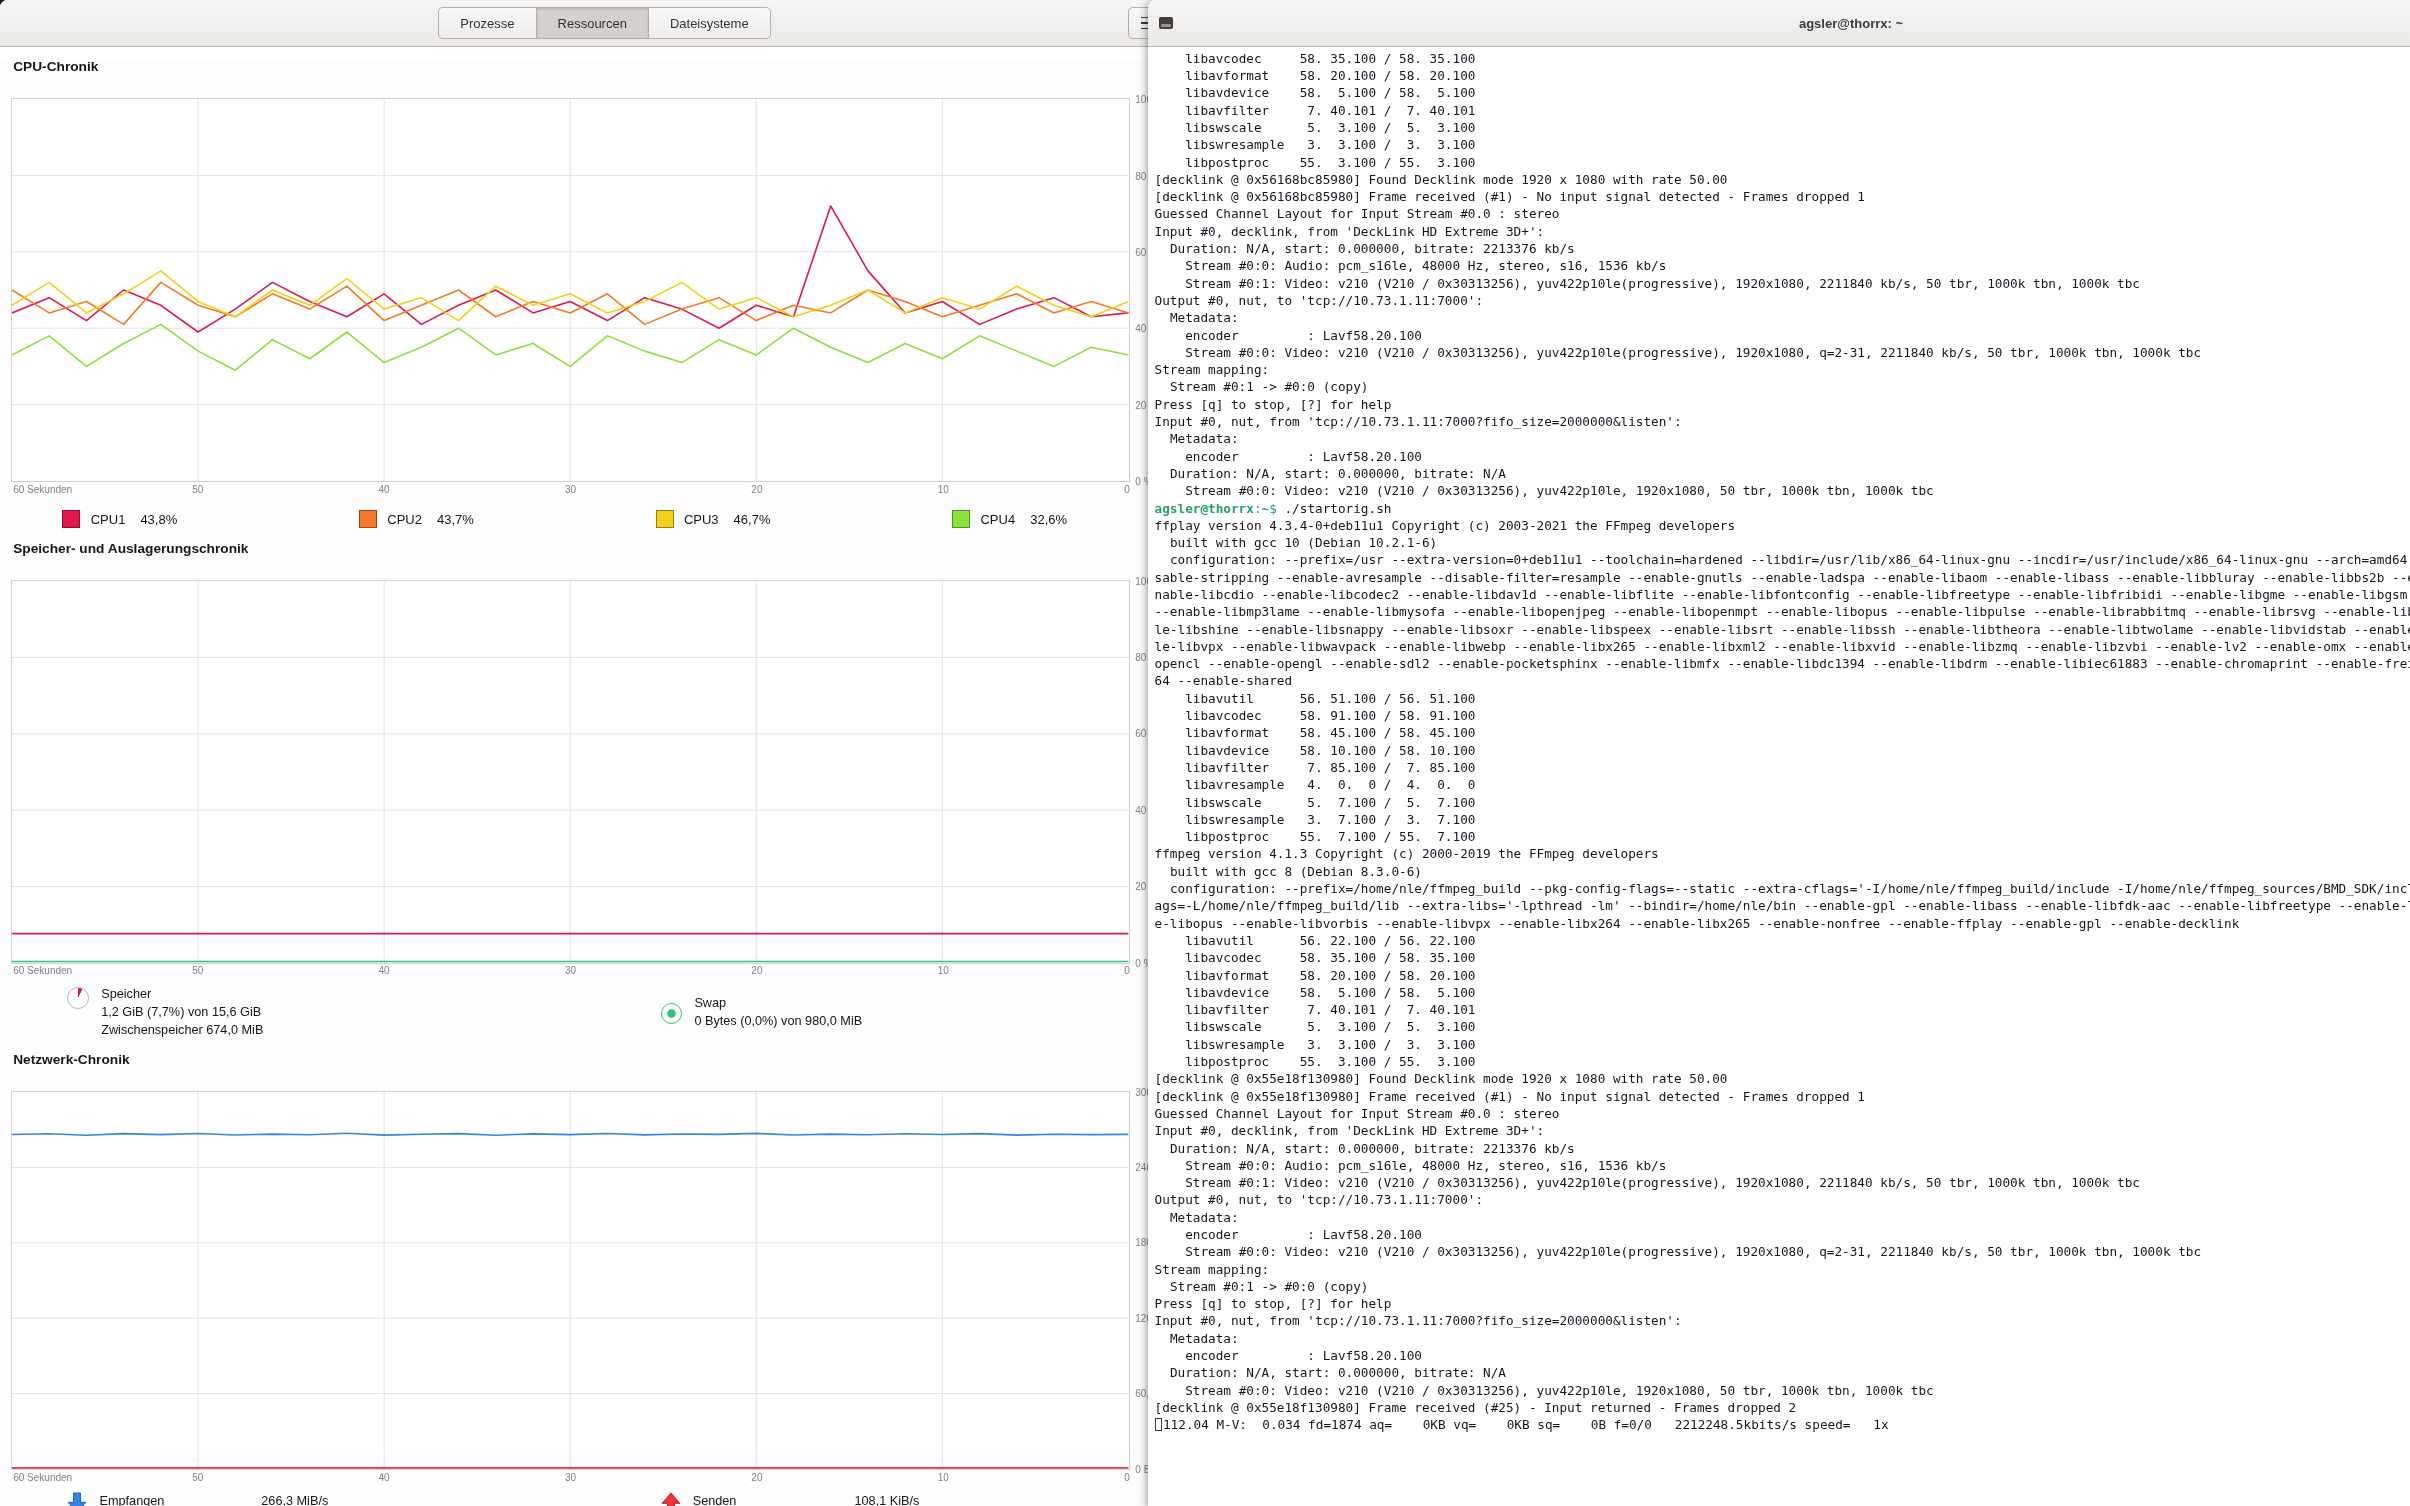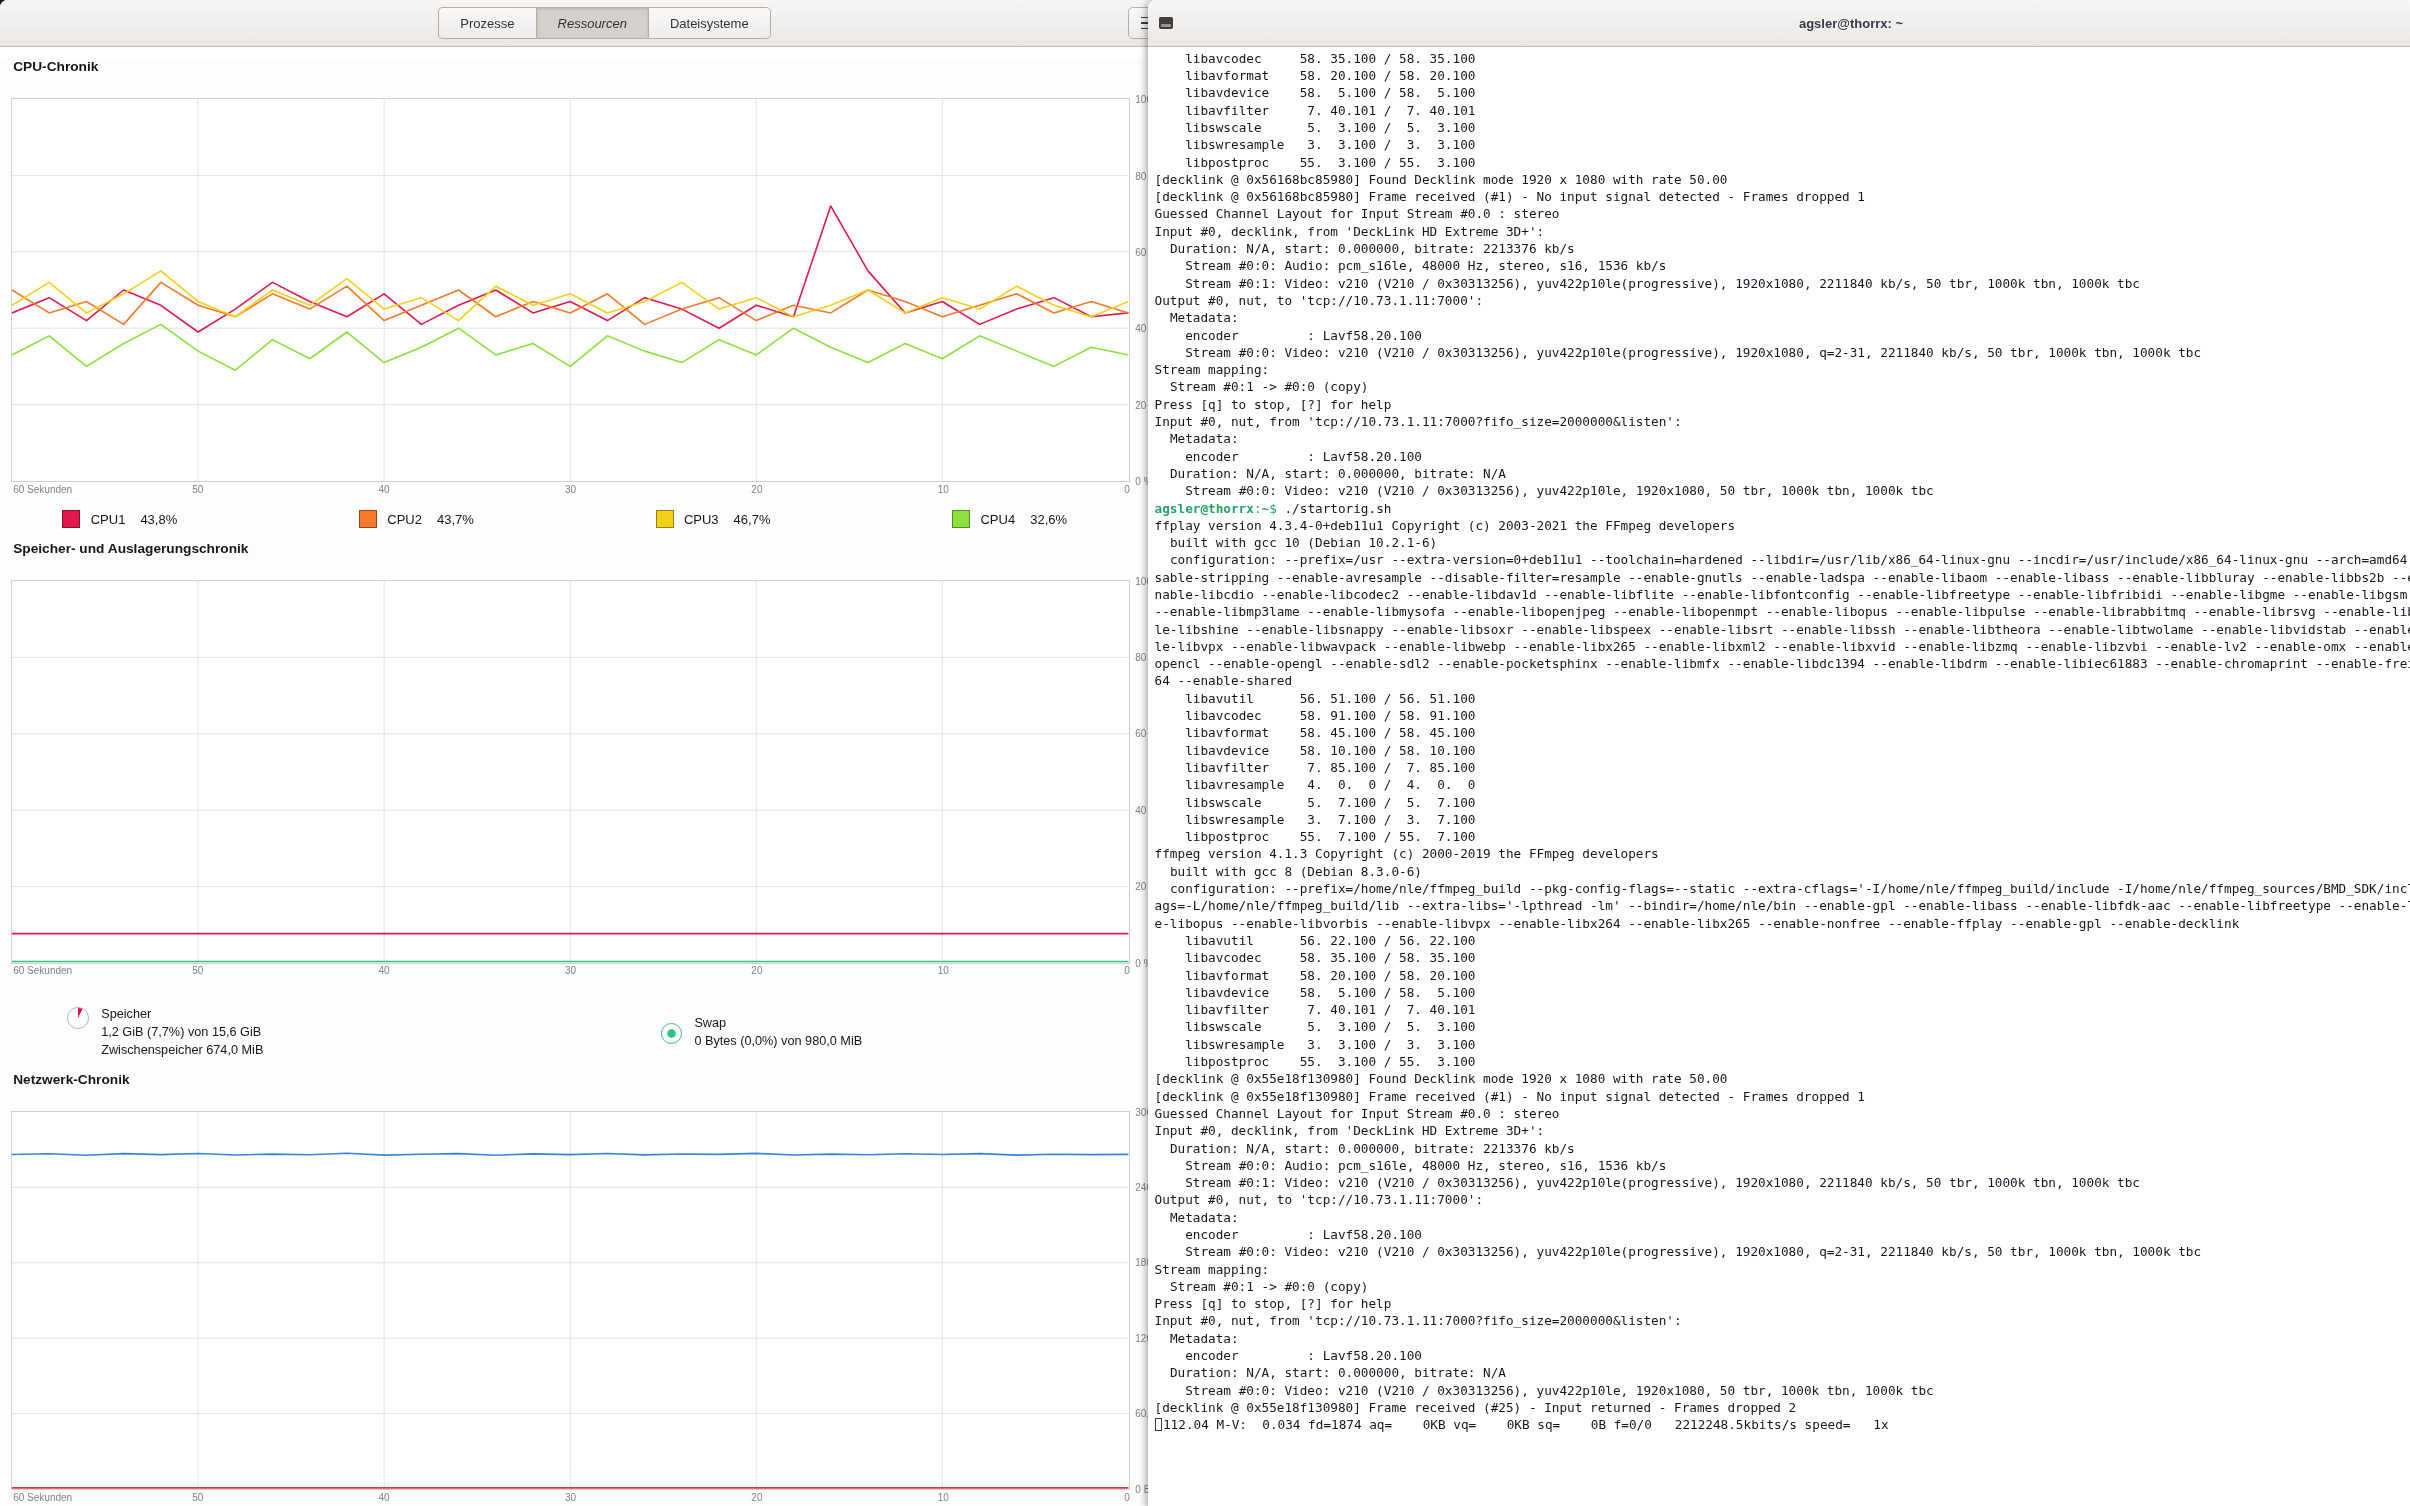--- a/index.html
+++ b/index.html
@@ -7,21 +7,21 @@
   .win{position:absolute;top:0;height:1507px;background:#ffffff;overflow:hidden;border-radius:7.5px 7.5px 0 0;box-shadow:0 1.9px 9.4px rgba(0,0,0,.5);}
   .win-monitor{left:0;width:1209px;}
   .win-term{left:1148px;width:1406px;}
 
   
   .hdr{position:relative;height:46px;background:linear-gradient(#f7f6f5,#eae8e6);border-bottom:0.9px solid #c2bcb6;display:flex;align-items:center;justify-content:center;}
   .tabs{display:flex;}
   .tab{height:32px;padding:0 21px;font-family:"Liberation Sans",sans-serif;font-size:13px;color:#2e3436;background:linear-gradient(#f9f8f8,#eeedec);border:0.9px solid #b4aea8;border-right-width:0;cursor:pointer;}
   .tab:first-child{border-radius:4.7px 0 0 4.7px;}
   .tab:last-child{border-radius:0 4.7px 4.7px 0;border-right-width:0.9px;}
-  .tab.active{background:#d4d0cb;box-shadow:inset 0 0.9px 2.8px rgba(0,0,0,.15);font-style:italic;}
+  .tab.active{background:#d4d0cb;box-shadow:inset 0 0.9px 2.8px rgba(0,0,0,.15);}
   .hdr-right{position:absolute;right:11.3px;top:50%;transform:translateY(-50%);display:flex;gap:15px;align-items:center;}
   .hdr-left{position:absolute;left:11.3px;top:50%;transform:translateY(-50%);display:flex;gap:11.3px;align-items:center;}
   .iconbtn{background:transparent;border:none;padding:0;display:flex;align-items:center;justify-content:center;cursor:pointer;}
   .iconbtn.boxed{width:40px;height:32px;border:0.9px solid #b4aea8;border-radius:4.7px;background:linear-gradient(#f9f8f8,#eeedec);}
   .hamburger{width:15px;height:9.4px;border-top:1.9px solid #3a3a3a;border-bottom:1.9px solid #3a3a3a;position:relative;display:inline-block;}
   .hamburger::after{content:"";position:absolute;left:0;right:0;top:3.8px;height:1.9px;background:#3a3a3a;}
   .closex{font-size:17px;color:#2e3436;line-height:1;}
   .title{font-size:13px;font-weight:600;color:#3d3846;}
   .newtab{width:14px;height:12.2px;background:#413e3b;border-radius:1.9px;position:relative;display:inline-block;}
   .newtab::after{content:"";position:absolute;left:1.9px;right:1.9px;bottom:1.9px;height:3.8px;background:#9a958f;border-radius:0.9px;}
@@ -35,21 +35,21 @@
   .ycol{position:absolute;left:100%;top:0;bottom:0;width:68px;}
   .ylab{position:absolute;left:6.6px;transform:translateY(-50%);font-size:10px;color:#818181;white-space:nowrap;}
   .xlabels{position:relative;height:15px;margin:1.9px 68px 0 0;font-size:10px;color:#818181;}
   .xlab{position:absolute;top:0;white-space:nowrap;}
 
   .cpu-legend{display:grid;grid-template-columns:repeat(4,1fr);margin:11.3px 0 1.9px;}
   .legitem{display:flex;align-items:center;padding-left:51px;font-size:13px;color:#161616;}
   .swatch{width:16px;height:16px;border:0.9px solid rgba(0,0,0,.38);margin-right:10.4px;flex:0 0 auto;}
   .legval{margin-left:15px;}
 
-  .duo-legend{display:grid;grid-template-columns:1fr 1fr;margin-top:25px;}
+  .duo-legend{display:grid;grid-template-columns:1fr 1fr;margin-top:5px;}
   .duoitem{display:flex;gap:12.2px;padding-left:56px;align-items:flex-start;}
   .duoitem.centered{align-items:center;}
   .pie{width:21.7px;height:21.7px;border-radius:50%;box-sizing:border-box;margin-top:1.9px;flex:0 0 auto;}
   .pie.mem{border:1.9px solid #b9b2ac;background:conic-gradient(#e0184b 0 27.7deg,#ffffff 27.7deg 360deg);}
   .pie.swap{border:1.9px solid #2ec27e;background:radial-gradient(circle,#2ec27e 0 3.8px,transparent 4.7px);}
   .memtext{font-size:12.7px;color:#161616;line-height:18px;}
   .arrowicon{flex:0 0 auto;margin-top:0.9px;}
   .nettext{display:grid;grid-template-columns:158px auto;font-size:12.7px;color:#161616;line-height:18px;column-gap:3.8px;}
 
   

